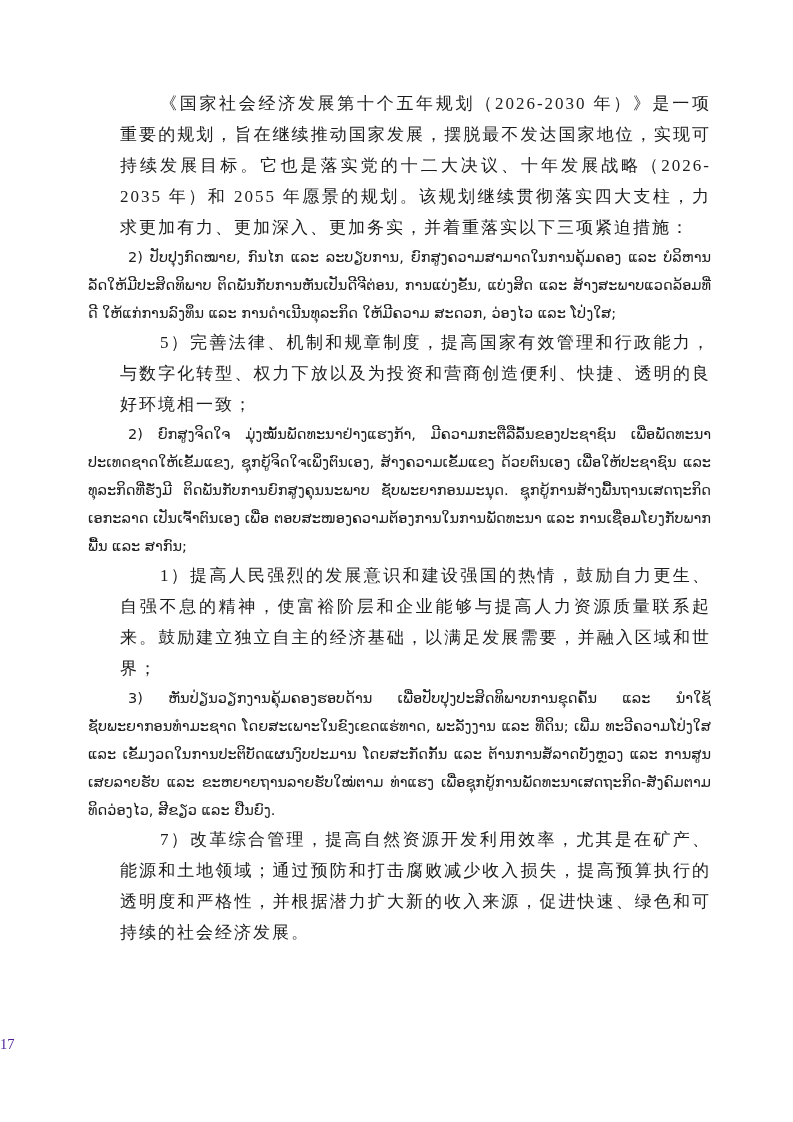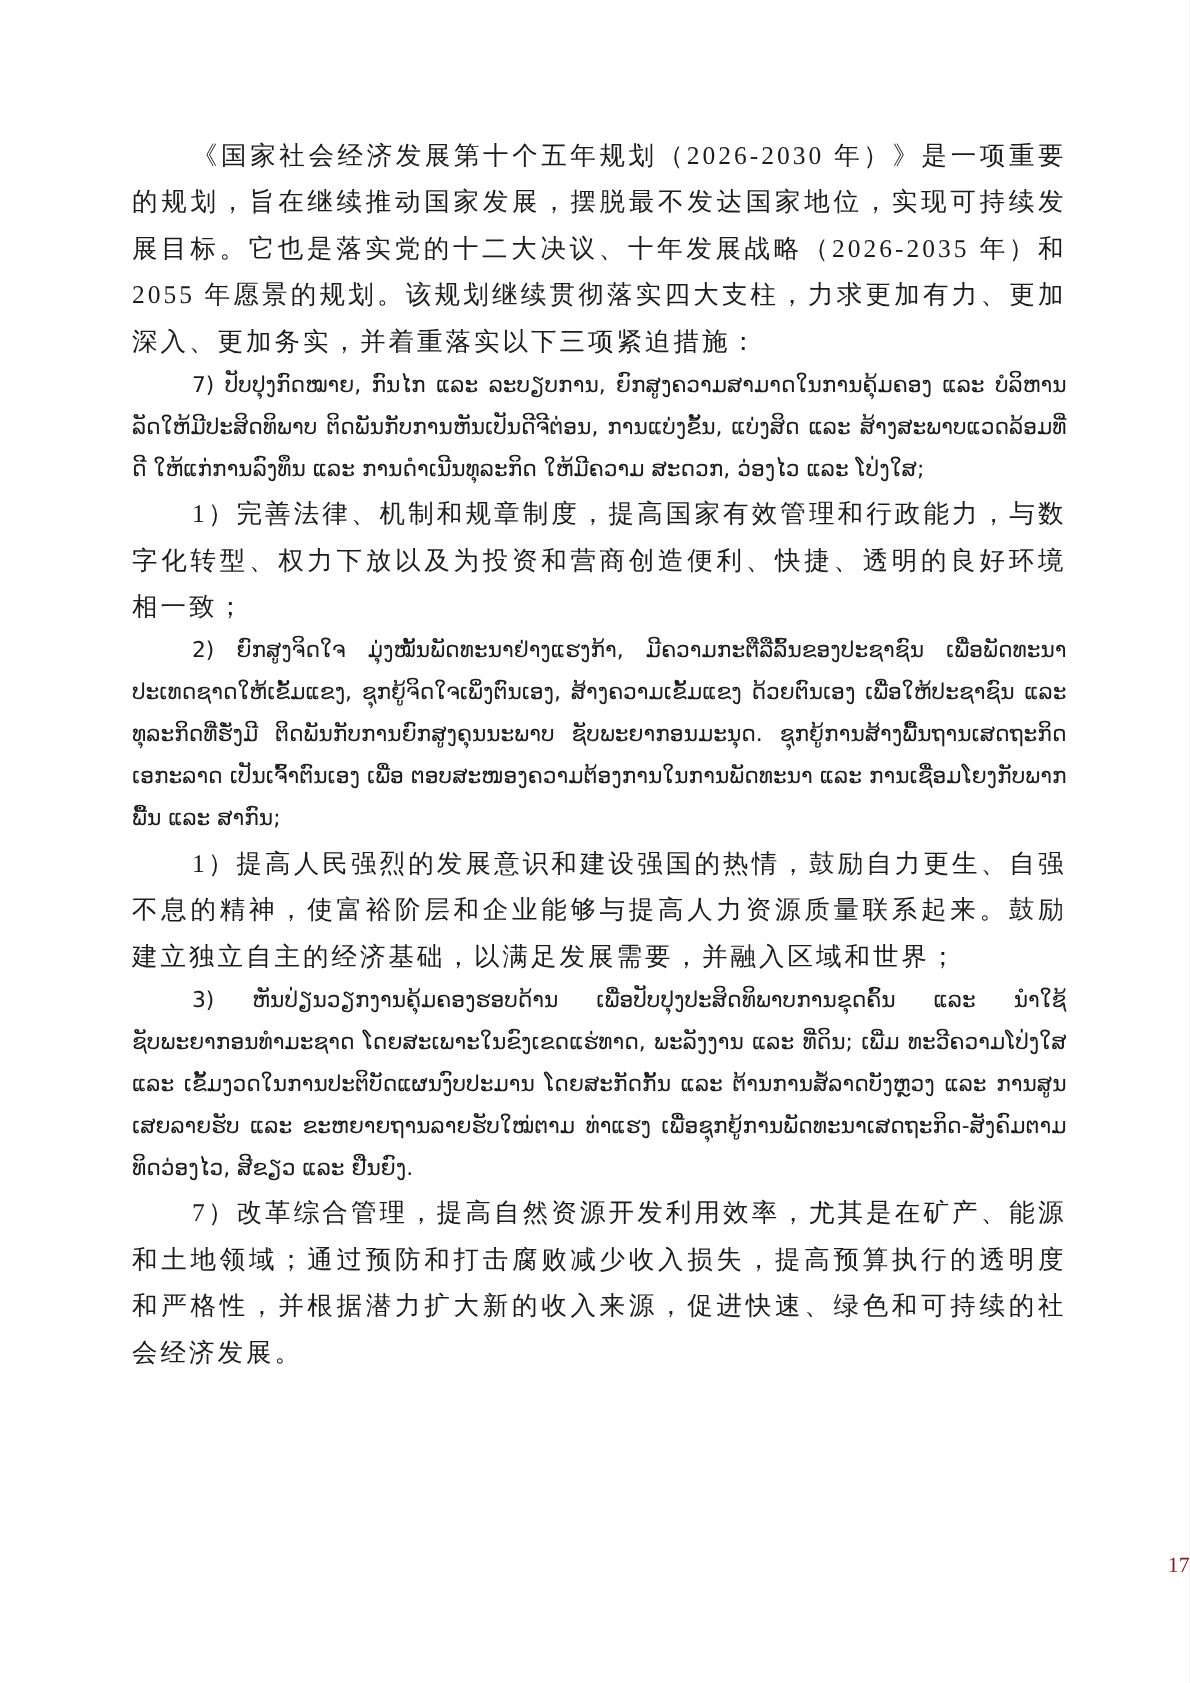--- a/index.html
+++ b/index.html
@@ -27,44 +27,45 @@
     text-align: justify;
     text-indent: 40px;
     color: #1c1c1c;
     word-break: normal;
   }
   .zh {
     font-family: "Liberation Serif", "DejaVu Serif", serif;
     font-size: 17px;
     line-height: 31px;
     letter-spacing: 2px;
+    margin-left: 32px;
   }
   .lo {
     font-family: "DejaVu Sans", "Liberation Sans", sans-serif;
     font-size: 14.5px;
     line-height: 28px;
   }
   .page-number {
     position: absolute;
     left: 0;
     right: 0;
     top: 1036px;
-    text-align: right;
+    text-align: left;
     font-family: "Liberation Serif", "DejaVu Serif", serif;
     font-size: 14.5px;
-    color: #7f1d1d;
+    color: #4c1d95;
   }
 </style>
 </head>
 <body>
 
 <div class="page">
   <div class="content">
     <p class="para zh">《国家社会经济发展第十个五年规划（2026-2030 年）》是一项重要的规划，旨在继续推动国家发展，摆脱最不发达国家地位，实现可持续发展目标。它也是落实党的十二大决议、十年发展战略（2026-2035 年）和 2055 年愿景的规划。该规划继续贯彻落实四大支柱，力求更加有力、更加深入、更加务实，并着重落实以下三项紧迫措施：</p>
-    <p class="para lo">7) ປັບປຸງກົດໝາຍ, ກົນໄກ ແລະ ລະບຽບການ, ຍົກສູງຄວາມສາມາດໃນການຄຸ້ມຄອງ ແລະ ບໍລິຫານລັດໃຫ້ມີປະສິດທິພາບ ຕິດພັນກັບການຫັນເປັນດີຈີຕ່ອນ, ການແບ່ງຂັ້ນ, ແບ່ງສິດ ແລະ ສ້າງສະພາບແວດລ້ອມທີ່ດີ ໃຫ້ແກ່ການລົງທຶນ ແລະ ການດຳເນີນທຸລະກິດ ໃຫ້ມີຄວາມ ສະດວກ, ວ່ອງໄວ ແລະ ໂປ່ງໃສ;</p>
-    <p class="para zh">1）完善法律、机制和规章制度，提高国家有效管理和行政能力，与数字化转型、权力下放以及为投资和营商创造便利、快捷、透明的良好环境相一致；</p>
+    <p class="para lo">2) ປັບປຸງກົດໝາຍ, ກົນໄກ ແລະ ລະບຽບການ, ຍົກສູງຄວາມສາມາດໃນການຄຸ້ມຄອງ ແລະ ບໍລິຫານລັດໃຫ້ມີປະສິດທິພາບ ຕິດພັນກັບການຫັນເປັນດີຈີຕ່ອນ, ການແບ່ງຂັ້ນ, ແບ່ງສິດ ແລະ ສ້າງສະພາບແວດລ້ອມທີ່ດີ ໃຫ້ແກ່ການລົງທຶນ ແລະ ການດຳເນີນທຸລະກິດ ໃຫ້ມີຄວາມ ສະດວກ, ວ່ອງໄວ ແລະ ໂປ່ງໃສ;</p>
+    <p class="para zh">5）完善法律、机制和规章制度，提高国家有效管理和行政能力，与数字化转型、权力下放以及为投资和营商创造便利、快捷、透明的良好环境相一致；</p>
     <p class="para lo">2) ຍົກສູງຈິດໃຈ ມຸ່ງໝັ້ນພັດທະນາຢ່າງແຮງກ້າ, ມີຄວາມກະຕືລືລົ້ນຂອງປະຊາຊົນ ເພື່ອພັດທະນາປະເທດຊາດໃຫ້ເຂັ້ມແຂງ, ຊຸກຍູ້ຈິດໃຈເພິ່ງຕົນເອງ, ສ້າງຄວາມເຂັ້ມແຂງ ດ້ວຍຕົນເອງ ເພື່ອໃຫ້ປະຊາຊົນ ແລະ ທຸລະກິດທີ່ຮັ່ງມີ ຕິດພັນກັບການຍົກສູງຄຸນນະພາບ ຊັບພະຍາກອນມະນຸດ. ຊຸກຍູ້ການສ້າງພື້ນຖານເສດຖະກິດເອກະລາດ ເປັນເຈົ້າຕົນເອງ ເພື່ອ ຕອບສະໜອງຄວາມຕ້ອງການໃນການພັດທະນາ ແລະ ການເຊື່ອມໂຍງກັບພາກພື້ນ ແລະ ສາກົນ;</p>
     <p class="para zh">1）提高人民强烈的发展意识和建设强国的热情，鼓励自力更生、自强不息的精神，使富裕阶层和企业能够与提高人力资源质量联系起来。鼓励建立独立自主的经济基础，以满足发展需要，并融入区域和世界；</p>
     <p class="para lo">3) ຫັນປ່ຽນວຽກງານຄຸ້ມຄອງຮອບດ້ານ ເພື່ອປັບປຸງປະສິດທິພາບການຂຸດຄົ້ນ ແລະ ນຳໃຊ້ ຊັບພະຍາກອນທຳມະຊາດ ໂດຍສະເພາະໃນຂົງເຂດແຮ່ທາດ, ພະລັງງານ ແລະ ທີ່ດິນ; ເພີ່ມ ທະວີຄວາມໂປ່ງໃສ ແລະ ເຂັ້ມງວດໃນການປະຕິບັດແຜນງົບປະມານ ໂດຍສະກັດກັ້ນ ແລະ ຕ້ານການສໍ້ລາດບັງຫຼວງ ແລະ ການສູນເສຍລາຍຮັບ ແລະ ຂະຫຍາຍຖານລາຍຮັບໃໝ່ຕາມ ທ່າແຮງ ເພື່ອຊຸກຍູ້ການພັດທະນາເສດຖະກິດ-ສັງຄົມຕາມທິດວ່ອງໄວ, ສີຂຽວ ແລະ ຢືນຍົງ.</p>
     <p class="para zh">7）改革综合管理，提高自然资源开发利用效率，尤其是在矿产、能源和土地领域；通过预防和打击腐败减少收入损失，提高预算执行的透明度和严格性，并根据潜力扩大新的收入来源，促进快速、绿色和可持续的社会经济发展。</p>
   </div>
   <div class="page-number">17</div>
 </div>
 
 </body></html>

